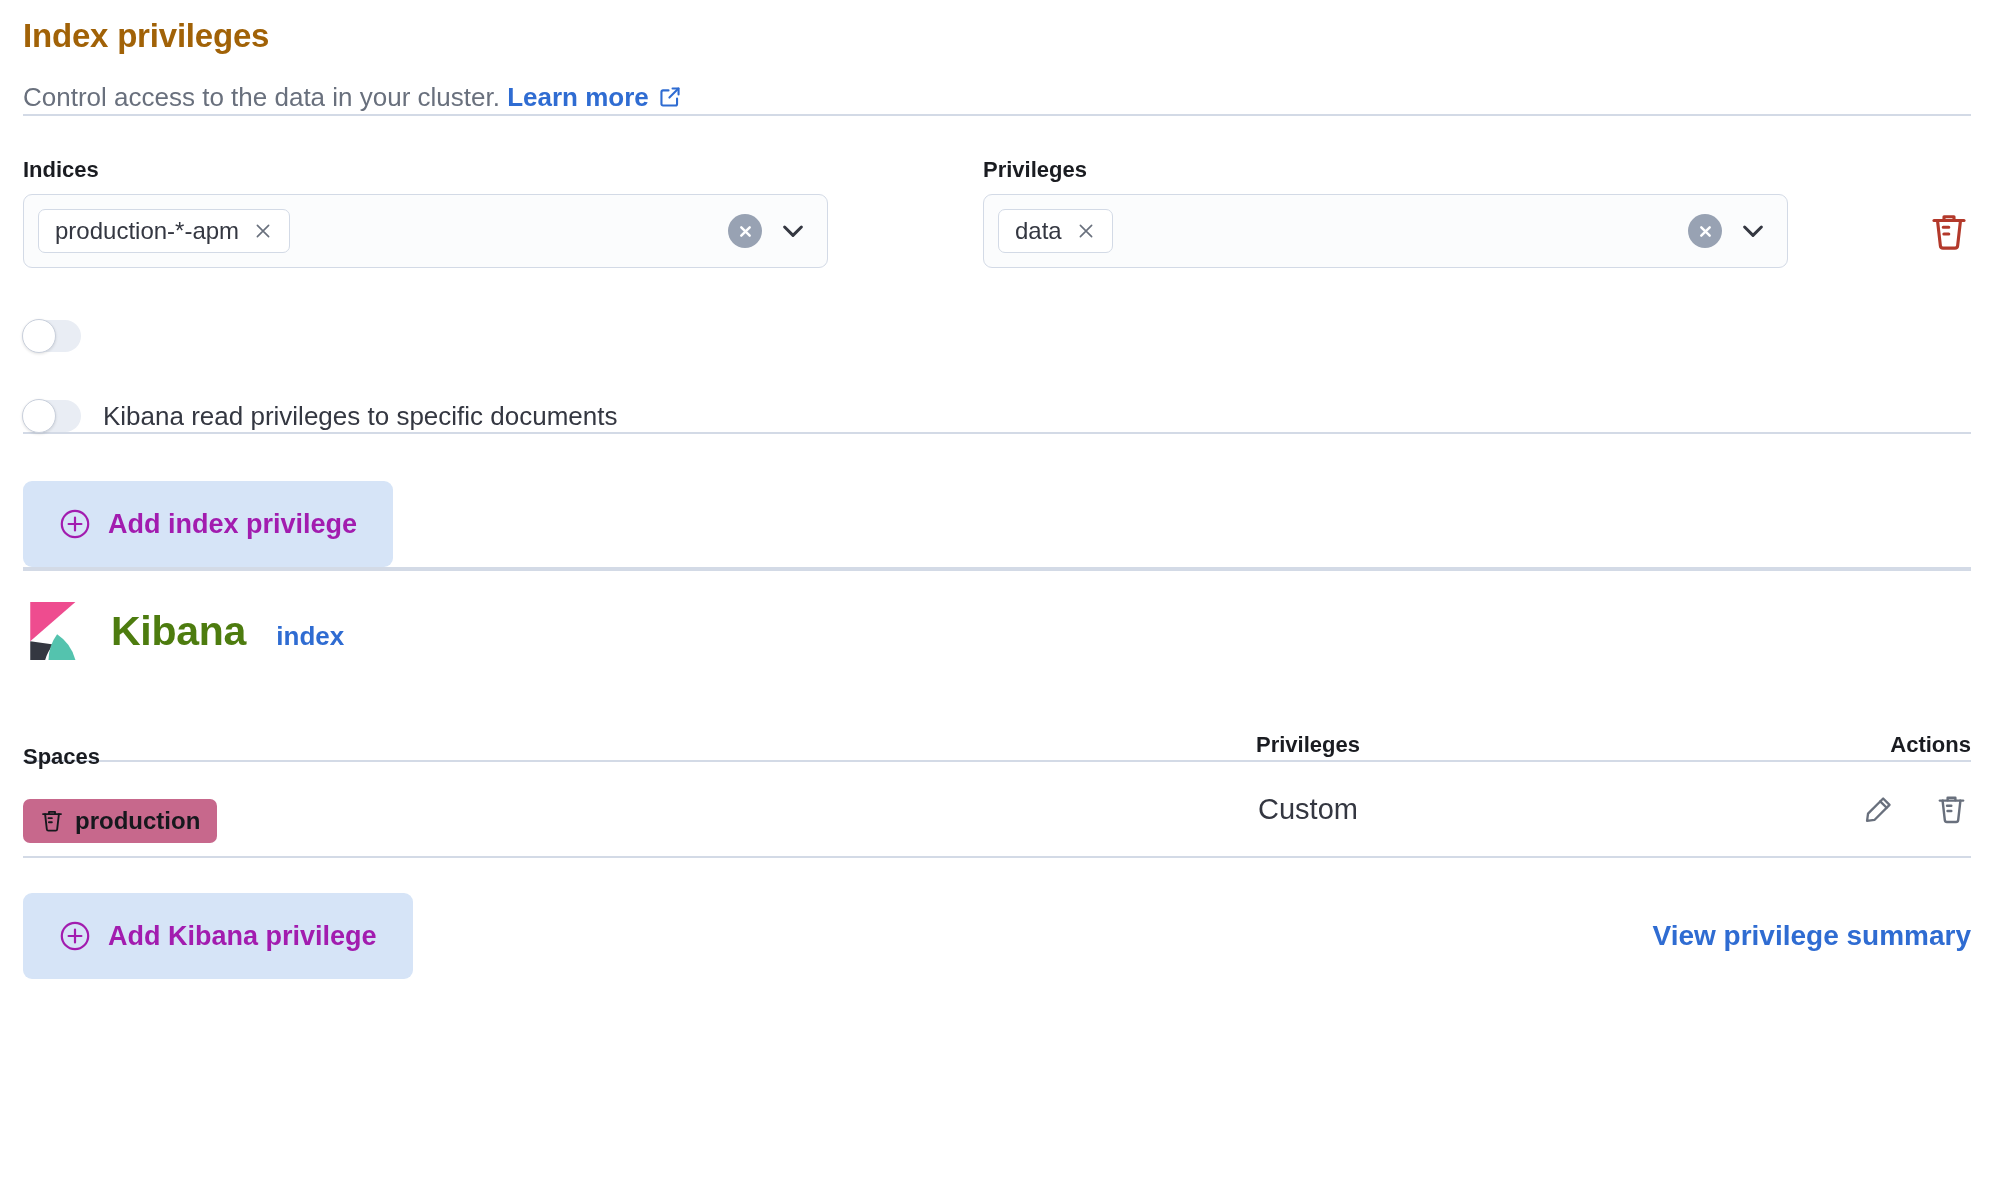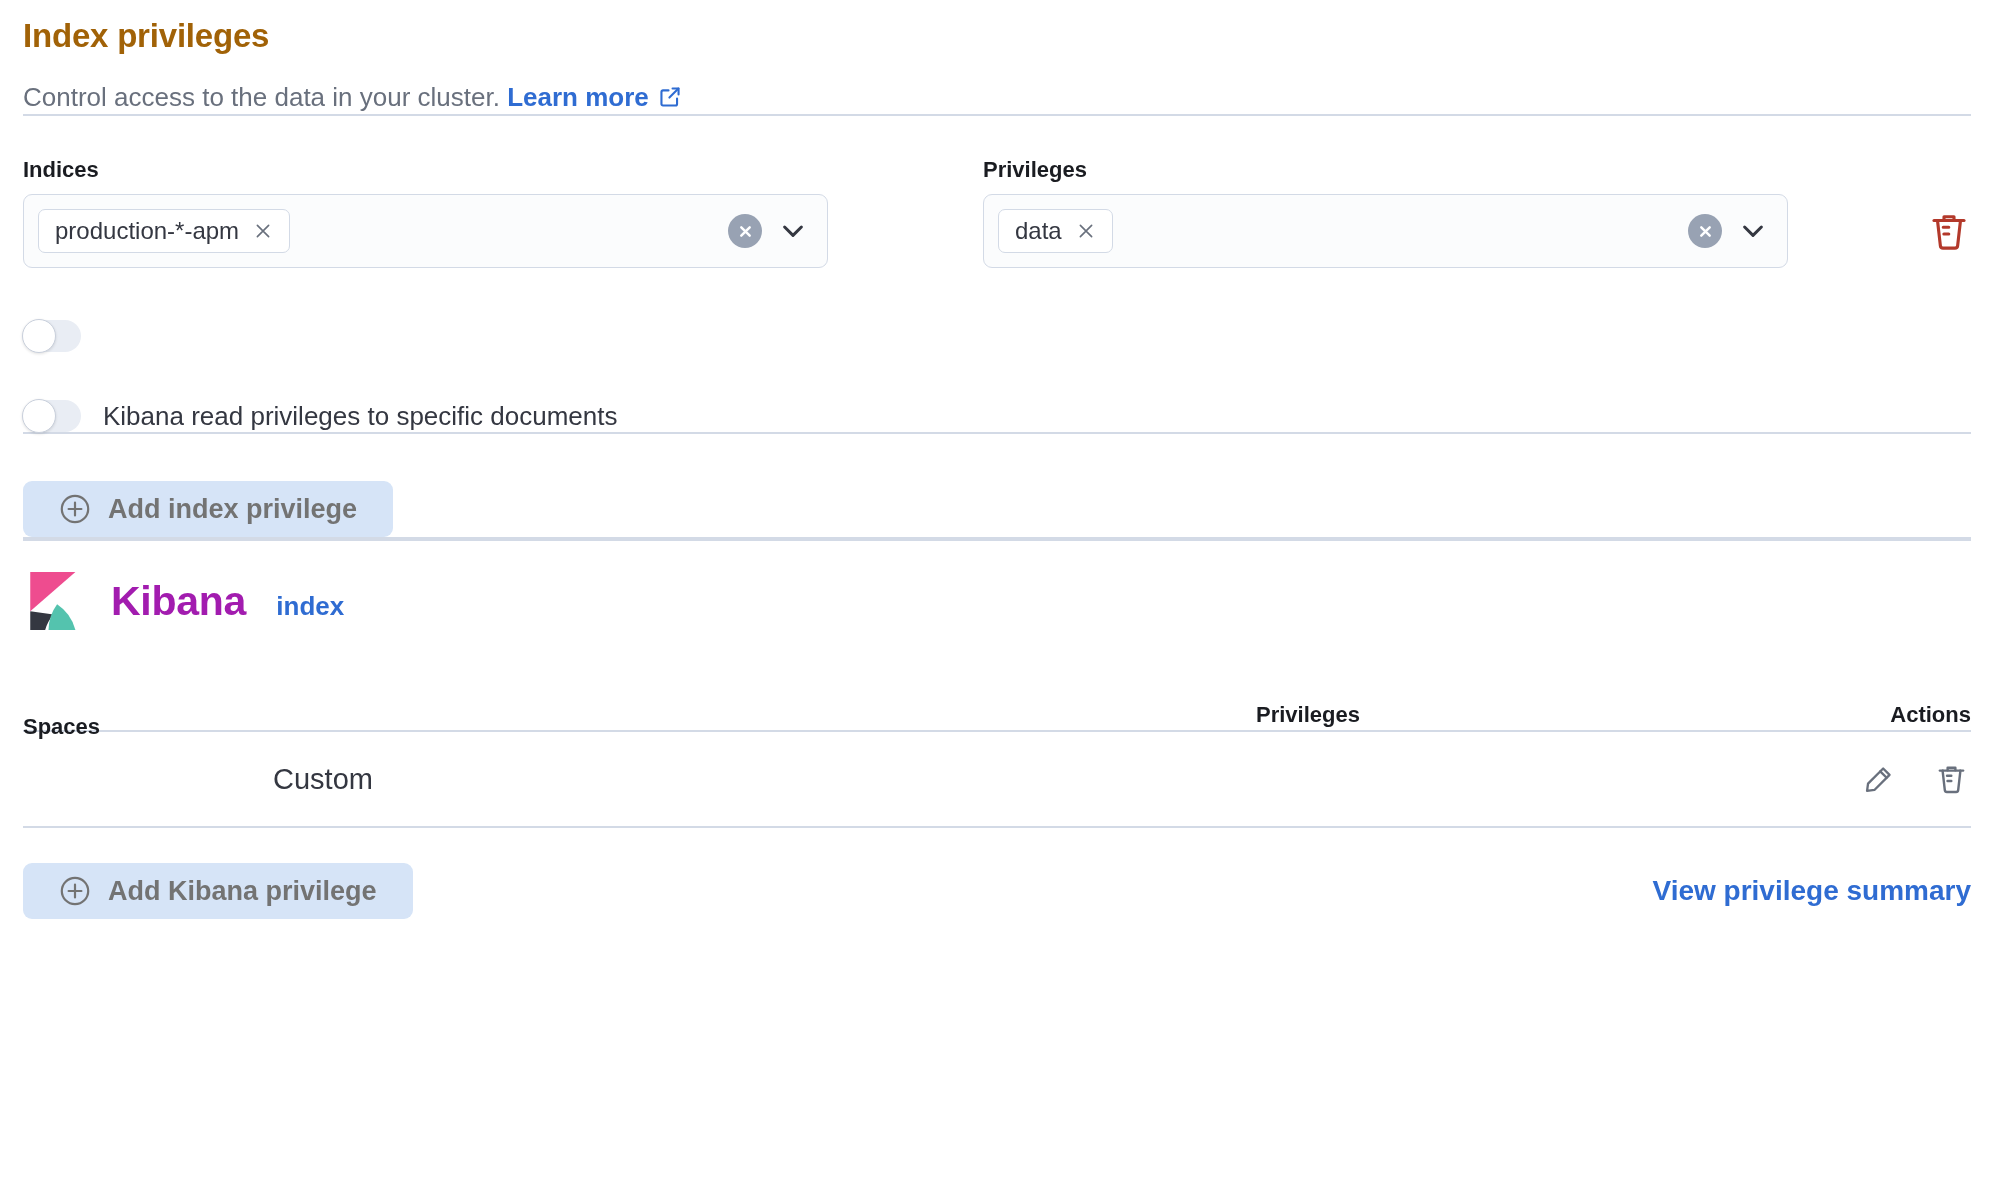--- a/index.html
+++ b/index.html
@@ -76,34 +76,34 @@
     width:34px; height:34px; border-radius:50%;
     background:#fff; border:1.5px solid #c9d0dc;
     box-shadow:0 1px 3px rgba(0,0,0,.12);
   }
   .toggle-label { margin-left:22px; font-size:26px; color:#343741; }
   .hr-2 { margin-top:45px; }
   
   .btn-soft {
     margin-top:47px;
     display:inline-flex; align-items:center;
-    height:56px; padding:12px 36px;
+    height:86px; padding:12px 36px;
     border:none; border-radius:9px;
-    background:#d6e4f7; color:#737373;
+    background:#d6e4f7; color:#a21caf;
     font-family:inherit; font-size:27px; font-weight:600;
     cursor:pointer;
   }
   .btn-soft svg { width:32px; height:32px; margin-right:17px; }
   .hr-3 { margin:40px -23px 0; }
   .hr-4 { margin:55px -23px 0; }
   
   .kb-header { margin-top:31px; display:flex; align-items:center; }
   .kb-logo { width:58px; height:58px; flex:0 0 auto; }
   .kb-titles { margin-left:30px; }
-  .kb-title { font-size:41px; font-weight:700; color:#a21caf; letter-spacing:-.3px; }
+  .kb-title { font-size:41px; font-weight:700; color:#4d7c0f; letter-spacing:-.3px; }
   .kb-hide { font-size:26px; margin-left:26px; }
   
   .tbl { margin-top:70px; }
   .tbl-head { display:flex; align-items:center; height:30px; }
   .tbl-head .th { font-size:22px; font-weight:700; color:#1a1c21; }
   .col-spaces { flex:0 0 985px;margin-top:23px; }
   .col-priv   { flex:0 0 600px; text-align:center; }
   .col-actions{ flex:1; text-align:right; }
   .tbl-head-hr { margin-top:14px; }
   .tbl-row { display:flex; align-items:center; height:96px; border-bottom:2px solid #d3dae6; }
@@ -236,20 +236,31 @@
 
 <div class="tbl">
   <div class="tbl-head">
     <div class="th col-spaces">Spaces</div>
     <div class="th col-priv">Privileges</div>
     <div class="th col-actions">Actions</div>
   </div>
   <hr class="divider tbl-head-hr">
 
   <div class="tbl-row">
+    <div class="col-spaces">
+      <span class="space-badge">
+        <svg viewBox="0 0 16 16" fill="none" stroke="#16181d" stroke-width="1.25" stroke-linecap="round" stroke-linejoin="round">
+          <path d="M6 3.2V1.9h4v1.3"></path>
+          <path d="M2 3.4h12"></path>
+          <path d="M3.4 3.4l1.15 10.1c.06.55.52.95 1.05.95h4.8c.53 0 .99-.4 1.05-.95L12.6 3.4"></path>
+          <path d="M5.7 6.1h2.2M5.95 8.8h1.95"></path>
+        </svg>
+        <span>production</span>
+      </span>
+    </div>
     <div class="col-priv">
       <span class="priv-value">Custom</span>
     </div>
     <div class="col-actions actions-cell">
       <button class="icon-btn">
         <svg viewBox="0 0 16 16" fill="none" stroke="currentColor" stroke-width="1.2" stroke-linecap="round" stroke-linejoin="round">
           <path d="M10.4 2.3 13.7 5.6 5.9 13.4 2.1 13.9 2.6 10.1 10.4 2.3z"></path>
           <path d="M8.9 3.8l3.3 3.3"></path>
         </svg>
       </button>

